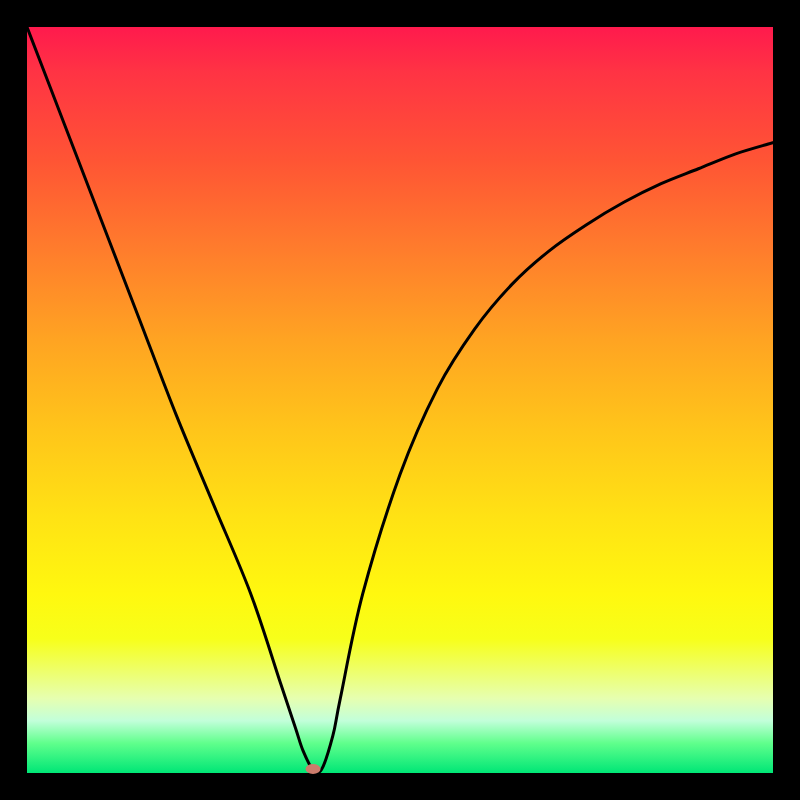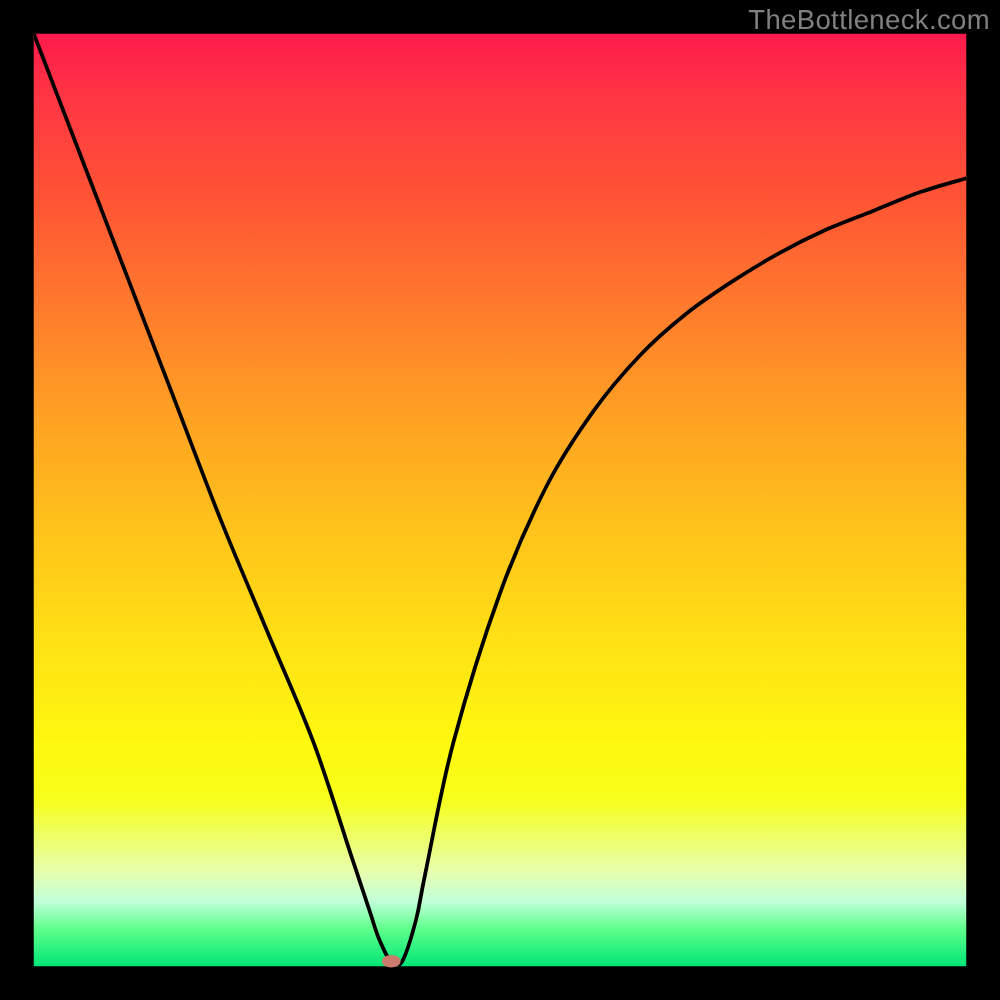--- a/index.html
+++ b/index.html
@@ -65,21 +65,20 @@
     border-radius: 50%;
     background: #cc7c6c;
     transform: translate(-50%, -50%);
     z-index: 5;
   }
 </style>
 </head>
 <body>
 
 <div class="frame">
-  <div class="watermark">TheBottleneck.com</div>
 
   <div class="plot">
     <svg class="curve" viewBox="0 0 746 746" preserveAspectRatio="none">
       <path id="curve-path" d="M 0 0 C 6.216666666666668 16.163333333333338 24.866666666666667 64.65333333333334 37.300000000000004 96.98000000000002 C 49.73333333333334 129.3066666666667 62.16666666666668 161.63333333333338 74.60000000000001 193.96000000000004 C 87.03333333333335 226.2866666666667 99.46666666666665 258.61333333333334 111.89999999999999 290.94 C 124.33333333333333 323.26666666666665 136.76666666666668 356.8366666666667 149.20000000000002 387.92 C 161.63333333333335 419.00333333333333 174.06666666666666 447.6 186.5 477.44 C 198.93333333333334 507.28 212.60999999999999 537.12 223.79999999999998 566.96 C 234.98999999999998 596.8000000000001 246.18 634.1 253.64000000000001 656.48 C 261.1 678.86 264.83 690.05 268.56 701.24 C 272.29 712.4300000000001 273.1603333333333 716.7816666666666 276.02 723.62 C 278.87966666666665 730.4583333333334 282.6096666666666 739.1616666666666 285.71799999999996 742.27 C 288.8263333333333 745.3783333333333 291.313 747.865 294.67 742.27 C 298.02700000000004 736.675 302.7516666666666 720.5116666666668 305.85999999999996 708.7 C 308.9683333333333 696.8883333333333 308.34666666666664 695.0233333333333 313.32 671.4 C 318.29333333333335 647.7766666666666 325.75333333333333 604.26 335.7 566.96 C 345.64666666666665 529.6600000000001 360.56666666666666 481.79166666666663 373 447.59999999999997 C 385.43333333333334 413.4083333333333 397.8666666666667 386.055 410.3 361.81 C 422.73333333333335 337.565 435.16666666666663 319.53666666666663 447.59999999999997 302.13 C 460.0333333333333 284.72333333333336 472.4666666666667 270.425 484.90000000000003 257.37 C 497.33333333333337 244.31500000000003 509.7666666666666 233.74666666666673 522.1999999999999 223.80000000000007 C 534.6333333333332 213.8533333333334 547.0666666666666 205.77166666666673 559.5 197.69000000000005 C 571.9333333333334 189.60833333333338 584.3666666666668 182.14833333333328 596.8000000000001 175.30999999999995 C 609.2333333333333 168.4716666666666 621.6666666666667 162.25499999999997 634.1 156.65999999999997 C 646.5333333333333 151.06499999999997 658.9666666666667 146.71333333333334 671.4 141.74 C 683.8333333333333 136.76666666666668 696.2666666666667 131.1716666666667 708.6999999999999 126.82000000000005 C 721.1333333333332 122.46833333333338 739.7833333333333 117.495 746 115.63" fill="none" stroke="#000" stroke-width="3" stroke-linejoin="round" stroke-linecap="round"></path>
     </svg>
     <div class="marker" id="min-marker" style="left: 285.718px; top: 742.27px;"></div>
   </div>
 </div>
 
 </body></html>

